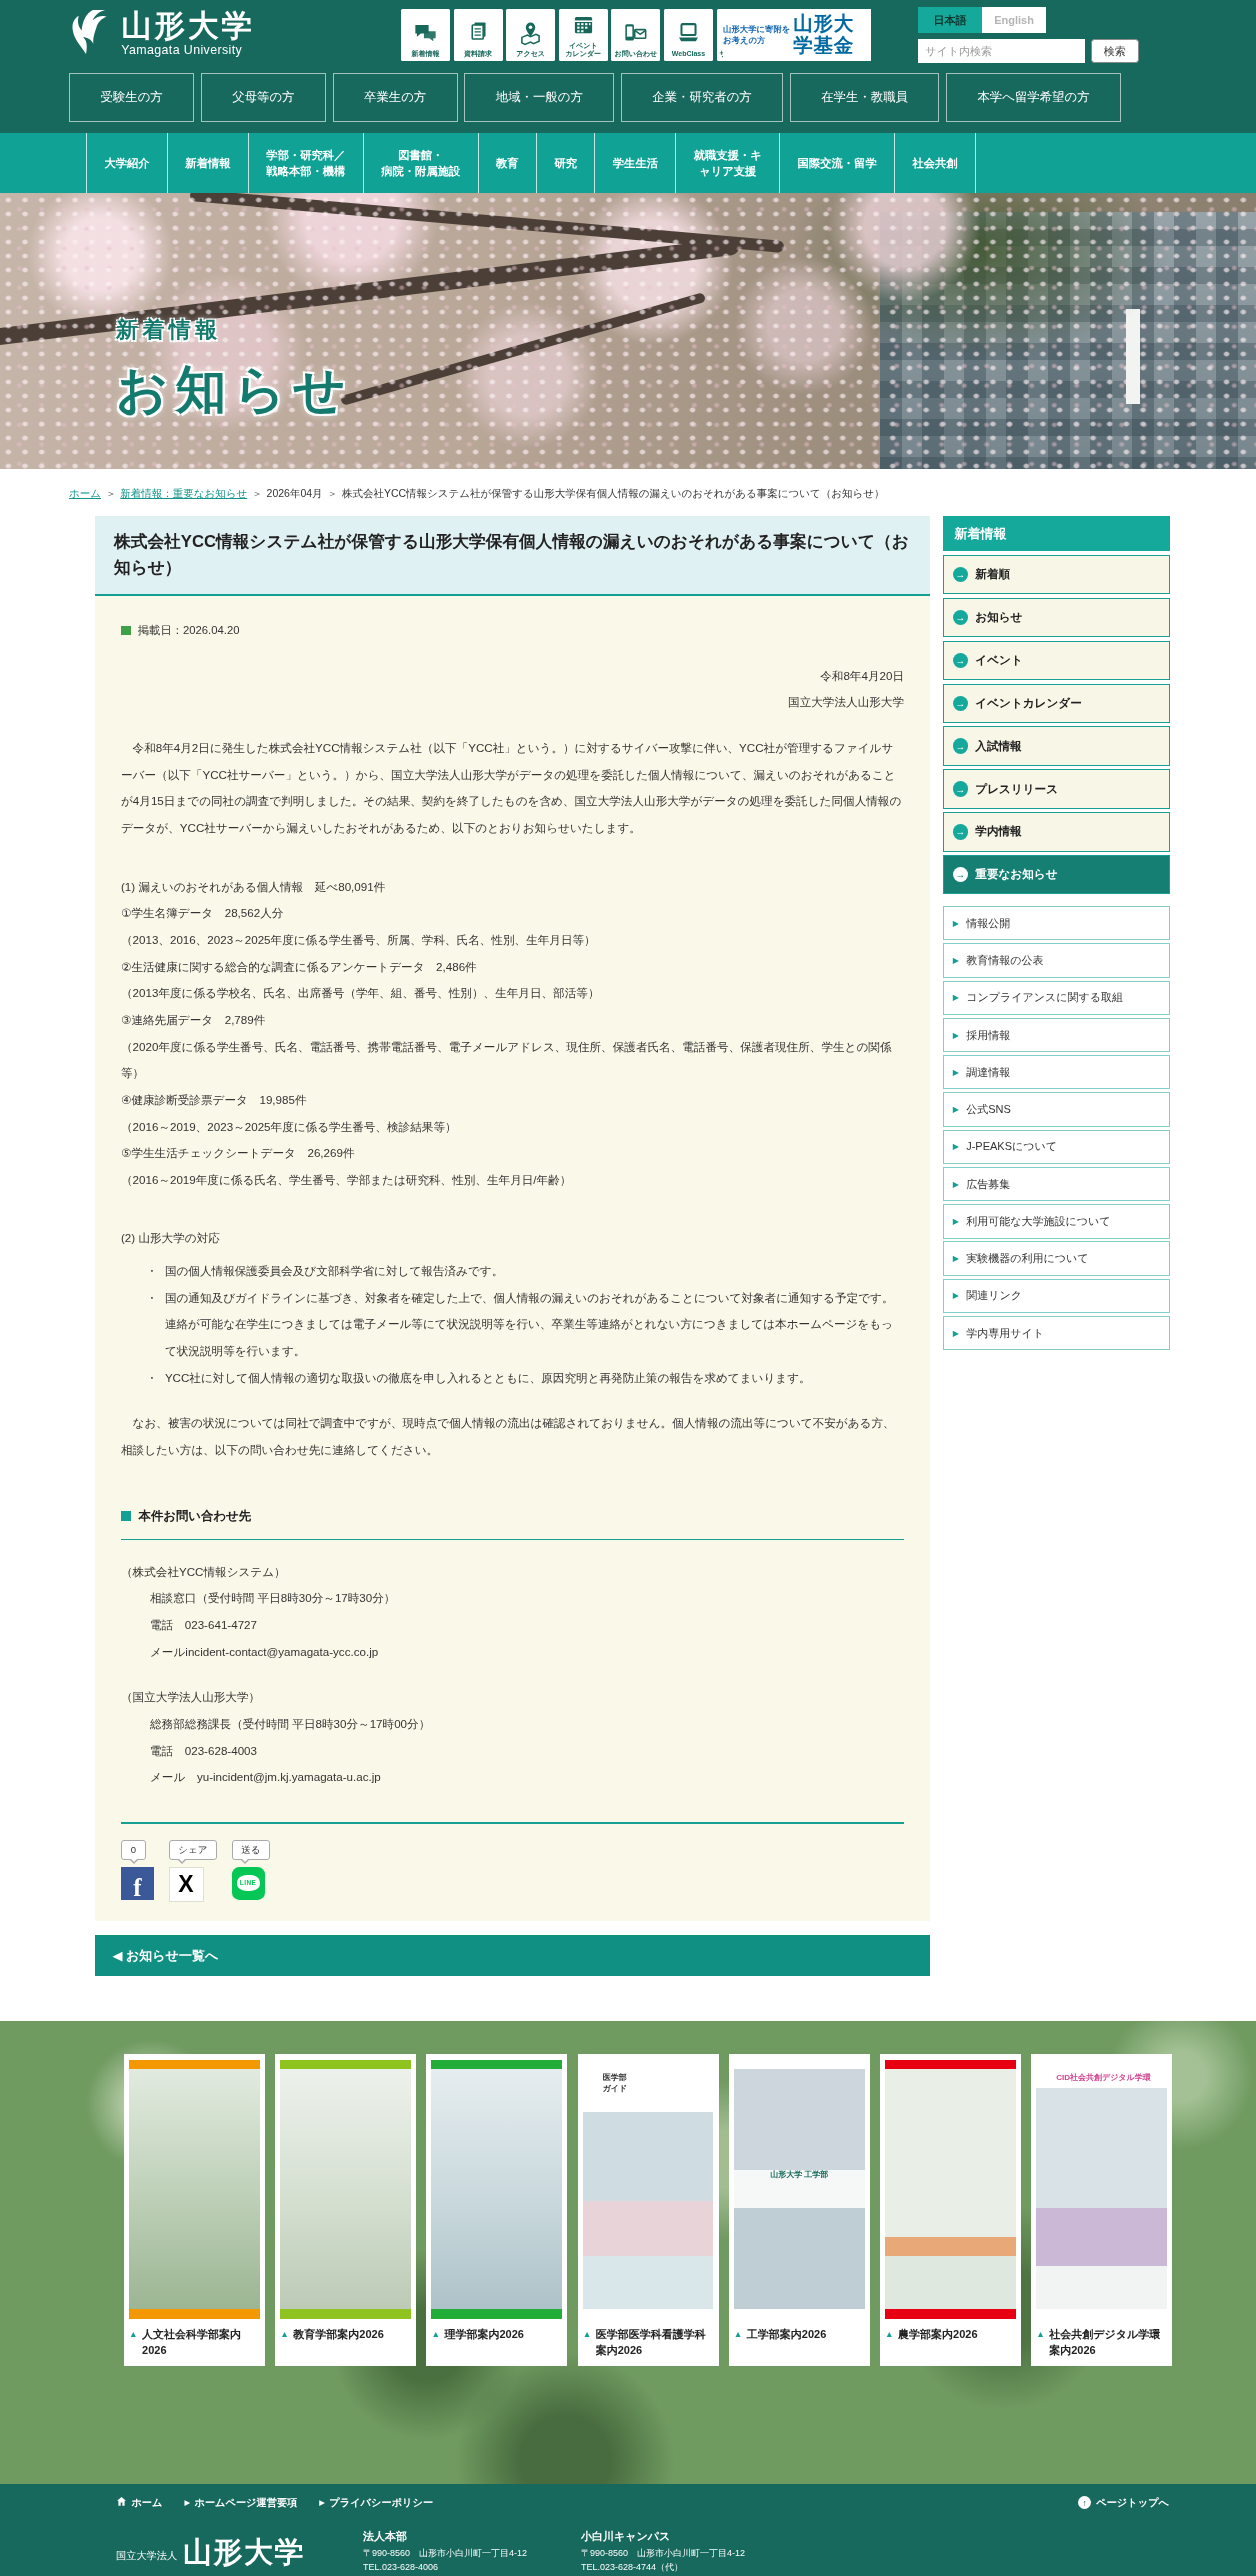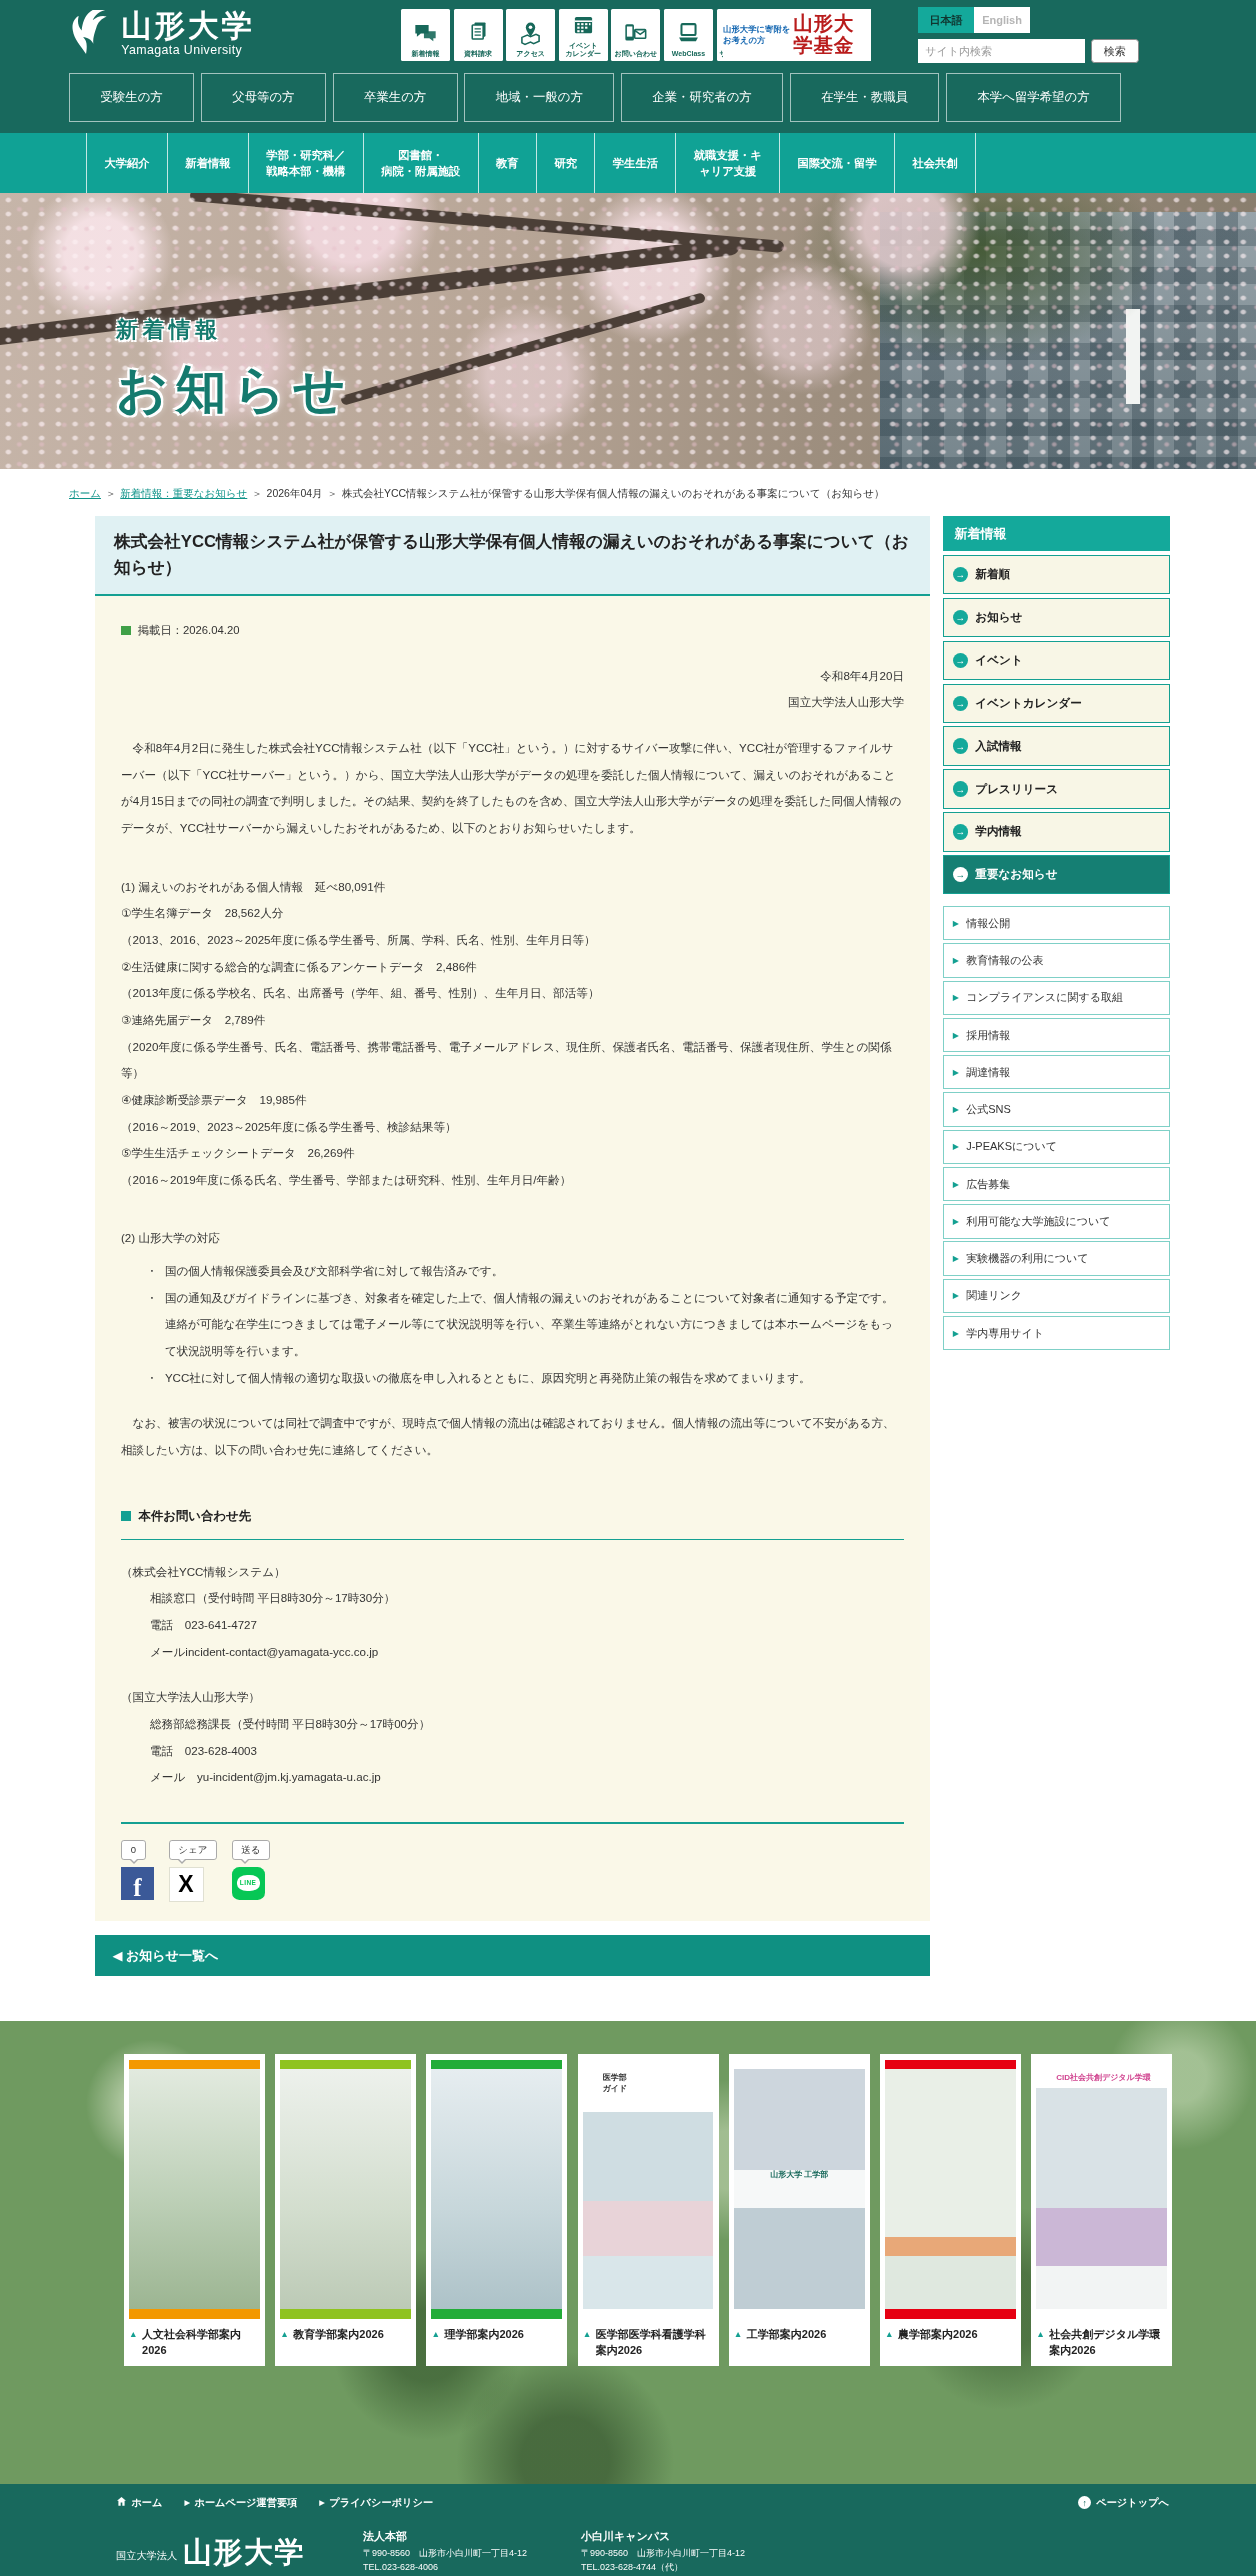--- a/index.html
+++ b/index.html
@@ -11,23 +11,23 @@
   .logo{position:absolute;left:64px;top:10.2px;display:flex;align-items:center;gap:10.2px;}
   .logo-mark{width:47px;height:47px;}
   .logo-jp{color:#fff;font-size:30.5px;font-weight:bold;letter-spacing:2.9px;line-height:1;}
   .logo-en{color:#fff;font-size:12.4px;margin-top:2.2px;letter-spacing:0.4px;}
   .qicons{position:absolute;left:401px;top:8.7px;display:flex;gap:3.6px;}
   .qicon{width:49px;height:52px;background:#fff;border-radius:1.5px;display:flex;flex-direction:column;align-items:center;justify-content:flex-end;padding-bottom:2.9px;box-sizing:border-box;}
   .qicon svg{width:25px;height:25px;margin-bottom:1.5px;}
   .qicon-label{font-size:7px;font-weight:bold;color:#17685a;text-align:center;line-height:1.15;white-space:pre-line;}
   .fundbox{position:absolute;left:723px;top:8.7px;width:148px;height:52px;background:#fff;display:flex;flex-direction:row;align-items:center;justify-content:flex-end;}
   .fund-tag{color:#1668b2;font-size:8.4px;font-weight:bold;}
-  .fund-title{color:#b91c1c;font-size:19.6px;font-weight:bold;letter-spacing:0.7px;line-height:1.1;}
+  .fund-title{color:#0369a1;font-size:19.6px;font-weight:bold;letter-spacing:0.7px;line-height:1.1;}
   .langs{position:absolute;left:918px;top:7.3px;display:flex;}
-  .lang{width:56px;height:26px;display:flex;align-items:center;justify-content:center;font-size:11px;font-weight:bold;}
+  .lang{width:64px;height:26px;display:flex;align-items:center;justify-content:center;font-size:11px;font-weight:bold;}
   .lang.jp{background:#14a99b;color:#10352f;}
   .lang.en{background:#fff;color:#b5b5b5;}
   .searchrow{position:absolute;left:918px;top:39px;display:flex;gap:5.8px;align-items:center;border-radius:7px;}
   .search-input{width:167px;height:24px;border:none;background:#fff;font-size:11px;padding:0 7.3px;box-sizing:border-box;font-family:inherit;}
   .search-input::placeholder{color:#999;}
   .search-btn{width:48px;height:24px;background:#fff;border:0.7px solid #8a8a8a;border-radius:3.6px;font-size:11px;color:#333;font-family:inherit;}
 
   
   .aud{background:#18695d;padding:2.9px 0 11.6px 69px;display:flex;gap:6.5px;}
   .aud-item{border:0.7px solid rgba(255,255,255,.6);color:#fff;font-size:12.4px;height:47px;display:flex;align-items:center;justify-content:center;padding:0 30.5px;white-space:nowrap;}

